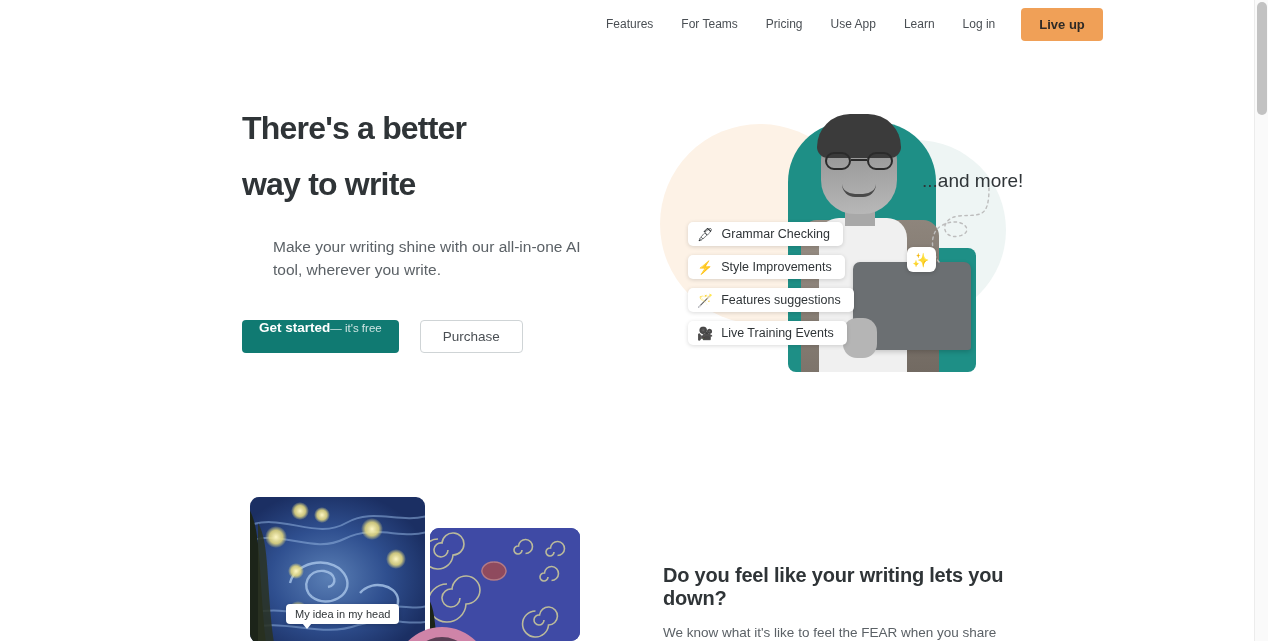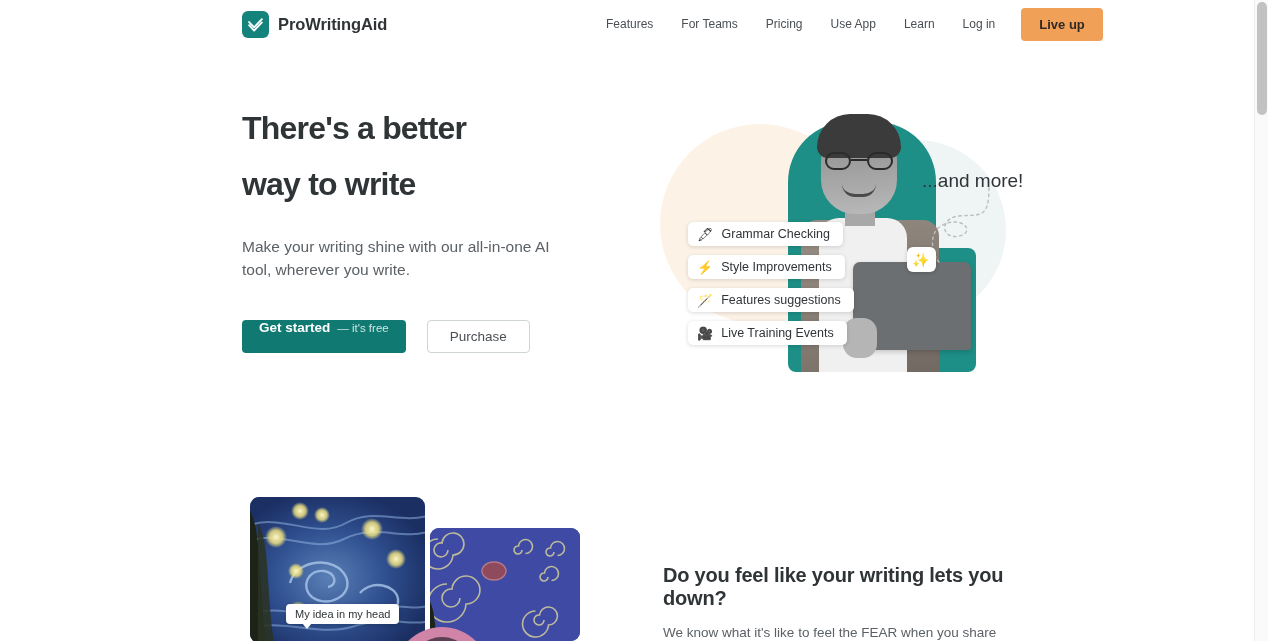--- a/index.html
+++ b/index.html
@@ -135,36 +135,36 @@
     font-weight: bold;
     color: #2f3437;
     letter-spacing: -0.8px;
   }
   .hero-sub {
     margin-top: 23px;
     font-size: 15.5px;
     line-height: 23px;
     color: #5b6166;
     max-width: 330px;
+    margin-left: 31px;
   }
   .hero-actions {
     margin-top: 39px;
     display: flex;
     align-items: center;
     gap: 21px;
   }
   .btn-get-started {
     background: #107A72;
     border: none;
     border-radius: 4px;
     height: 33px;
     padding: 0 17px;
     display: inline-flex;
     align-items: baseline;
-    gap: 7px;
     cursor: pointer;
     font-family: "Liberation Sans", sans-serif;
   }
   .btn-get-started .main {
     color: #ffffff;
     font-size: 13.5px;
     font-weight: bold;
   }
   .btn-get-started .sub {
     color: #cfe5e3;
@@ -449,29 +449,20 @@
     max-width: 350px;
   }
 </style>
 </head>
 <body>
 
 <div class="page">
 
   <header class="site-header">
 
-    <a class="brand" href="#">
-      <span class="brand-mark">
-        <svg width="17" height="17" viewBox="0 0 24 24" aria-hidden="true">
-          <path d="M3 8.5 L10 16 L21 4.5" fill="none" stroke="#ffffff" stroke-width="2.6" stroke-linecap="round" stroke-linejoin="round"></path>
-          <path d="M3 13 L10 20.5 L21 9" fill="none" stroke="#ffffff" stroke-width="2.6" stroke-linecap="round" stroke-linejoin="round"></path>
-        </svg>
-      </span>
-      <span class="brand-name">ProWritingAid</span>
-    </a>
 
     <nav class="main-nav">
       <a class="nav-link" href="#">Features</a>
       <a class="nav-link" href="#">For Teams</a>
       <a class="nav-link" href="#">Pricing</a>
       <a class="nav-link" href="#">Use App</a>
       <a class="nav-link" href="#">Learn</a>
       <a class="nav-link" href="#">Log in</a>
       <button class="btn-signup">Live up</button>
     </nav>

